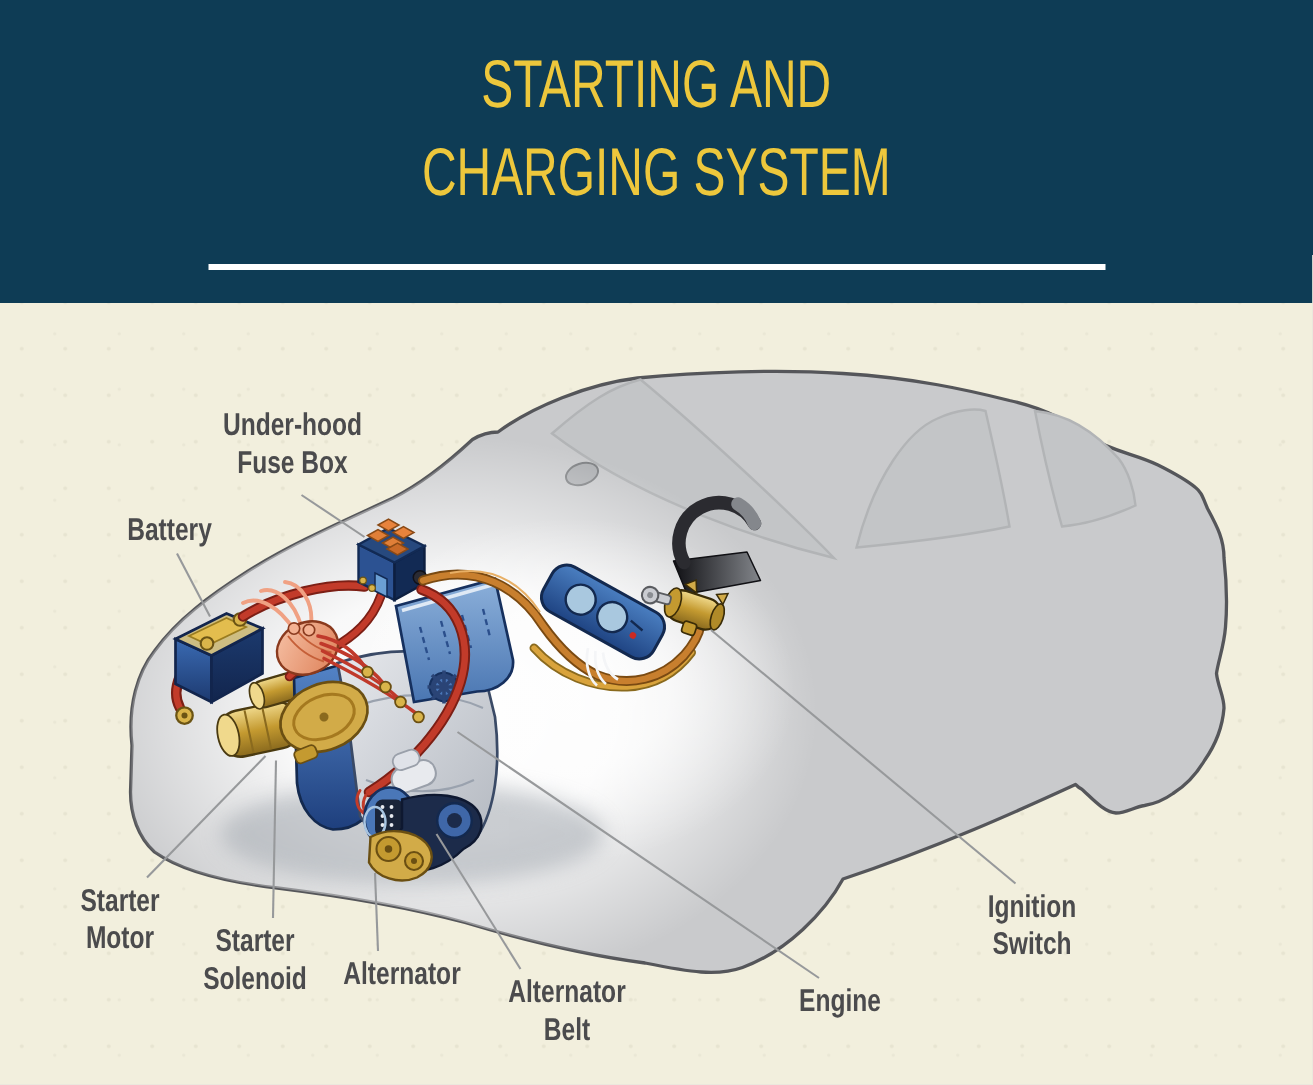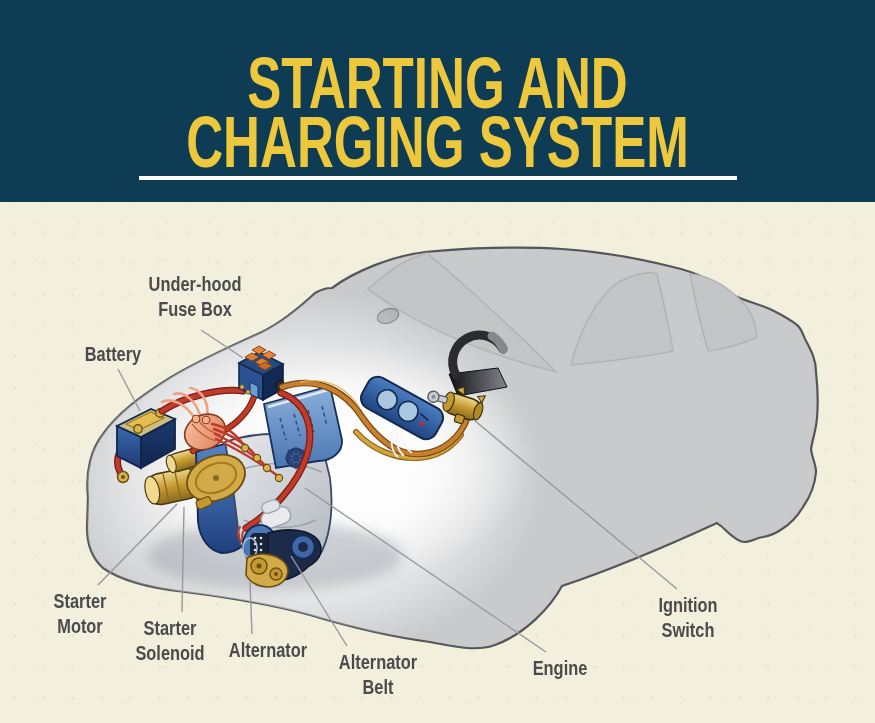--- a/index.html
+++ b/index.html
@@ -12,21 +12,21 @@
     background-color:var(--bg-cream);
     background-image:
       radial-gradient(#e7e4d1 1px, transparent 1.4px),
       radial-gradient(#eae7d5 1px, transparent 1.4px);
     background-size:29px 31px, 43px 37px;
     background-position:0 0, 15px 19px;}
   #diagram-svg{position:absolute;left:0;top:0;z-index:1;}
   #header{position:absolute;left:0;top:0;width:875px;height:202px;
     background:var(--header-bg);z-index:2;}
   #title{position:absolute;left:0;top:26px;width:875px;text-align:center;
-    color:var(--title-yellow);font-weight:bold;font-size:72px;line-height:59px;margin-top:28px;}
+    color:var(--title-yellow);font-weight:normal;font-size:45px;line-height:59px;}
   #title .tline{display:block;transform:scaleX(0.71);transform-origin:50% 50%;
     white-space:nowrap;letter-spacing:0px;}
   #title-rule{position:absolute;left:139px;top:176px;width:598px;height:4px;
     background:var(--rule);}
   .lbl{position:absolute;z-index:3;color:var(--label-text);font-weight:bold;
     font-size:21px;line-height:25px;text-align:center;white-space:pre-line;
     transform:translateX(-50%) scaleX(0.78);transform-origin:50% 0;}
 </style>
 </head>
 <body>

